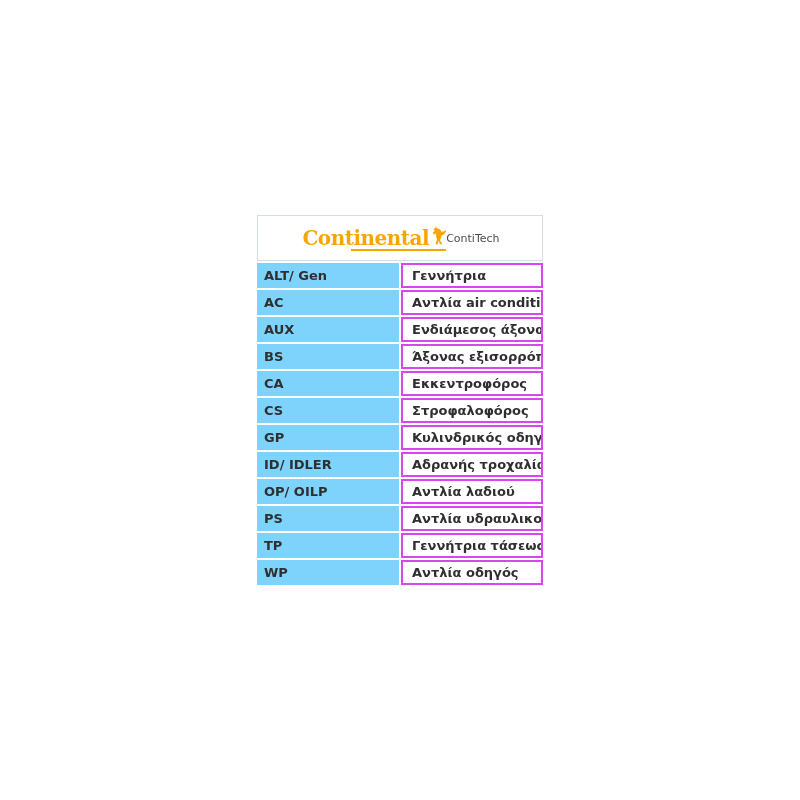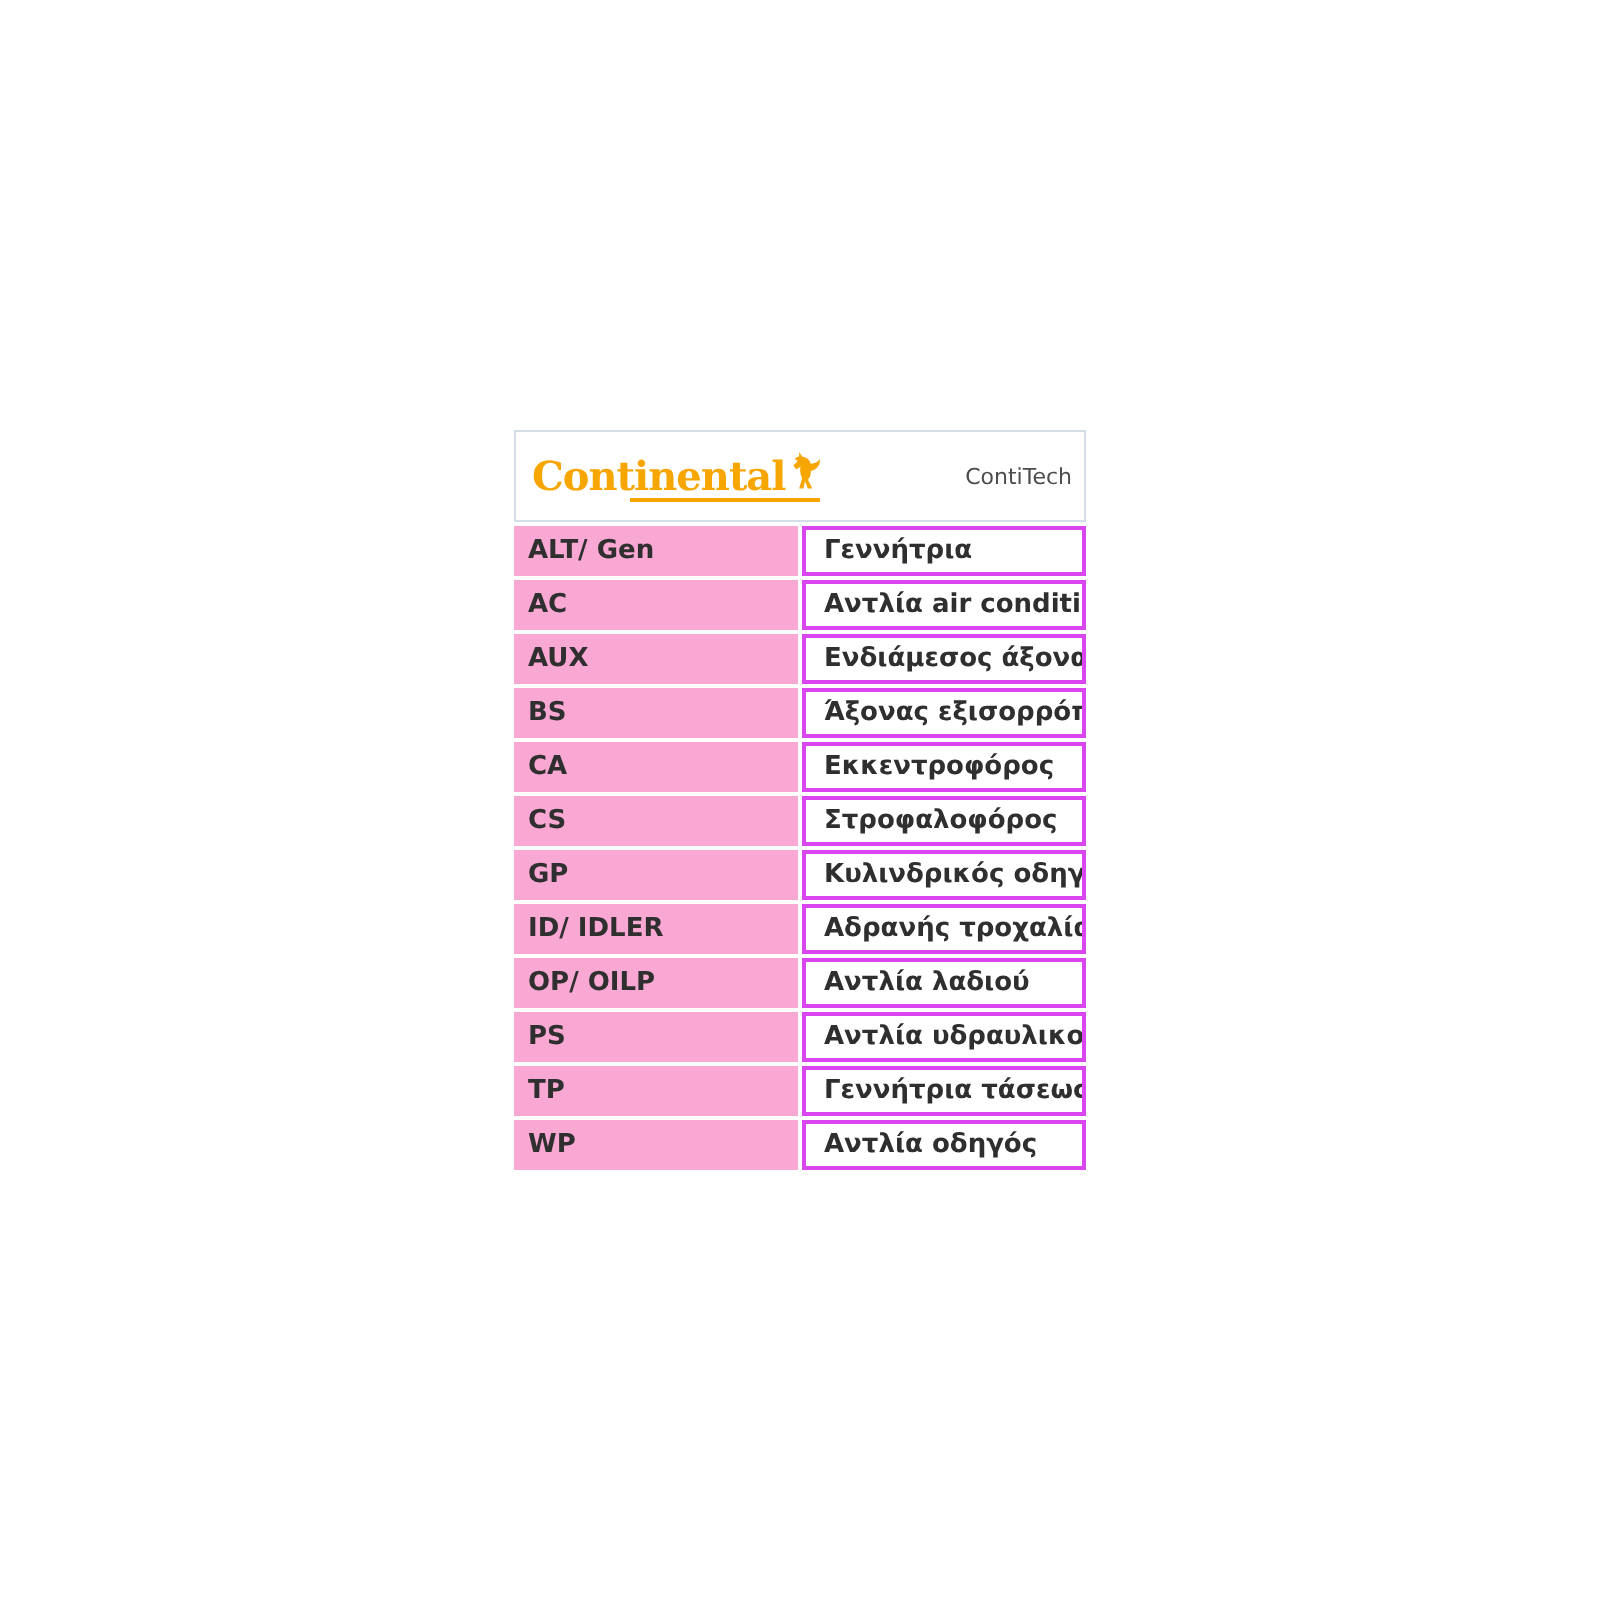--- a/index.html
+++ b/index.html
@@ -25,21 +25,21 @@
   .header-cell {
     border: 1px solid #d3dee8;
     background: #ffffff;
     padding: 8px 6px 8px 8px;
     height: 28px;
     vertical-align: middle;
   }
   .header-inner {
     display: flex;
     align-items: center;
-    justify-content: space-between;
+    justify-content: center;
   }
   .logo-wrap {
     position: relative;
     display: inline-flex;
     align-items: flex-end;
     line-height: 1;
     padding-bottom: 3px;
   }
   .logo-text {
     font-family: "DejaVu Serif", "Liberation Serif", serif;
@@ -63,21 +63,21 @@
   }
   .subbrand {
     font-size: 11px;
     font-weight: normal;
     color: #4d4d4d;
     white-space: nowrap;
     align-self: center;
   }
   td.abbr {
     width: 75px;
-    background: #f9a8d4;
+    background: #7dd3fc;
     color: #2f2f2f;
     font-weight: bold;
     font-size: 13px;
     line-height: 17px;
     padding: 2px 4px 2px 7px;
     white-space: nowrap;
     overflow: hidden;
     vertical-align: middle;
   }
   td.desc {

